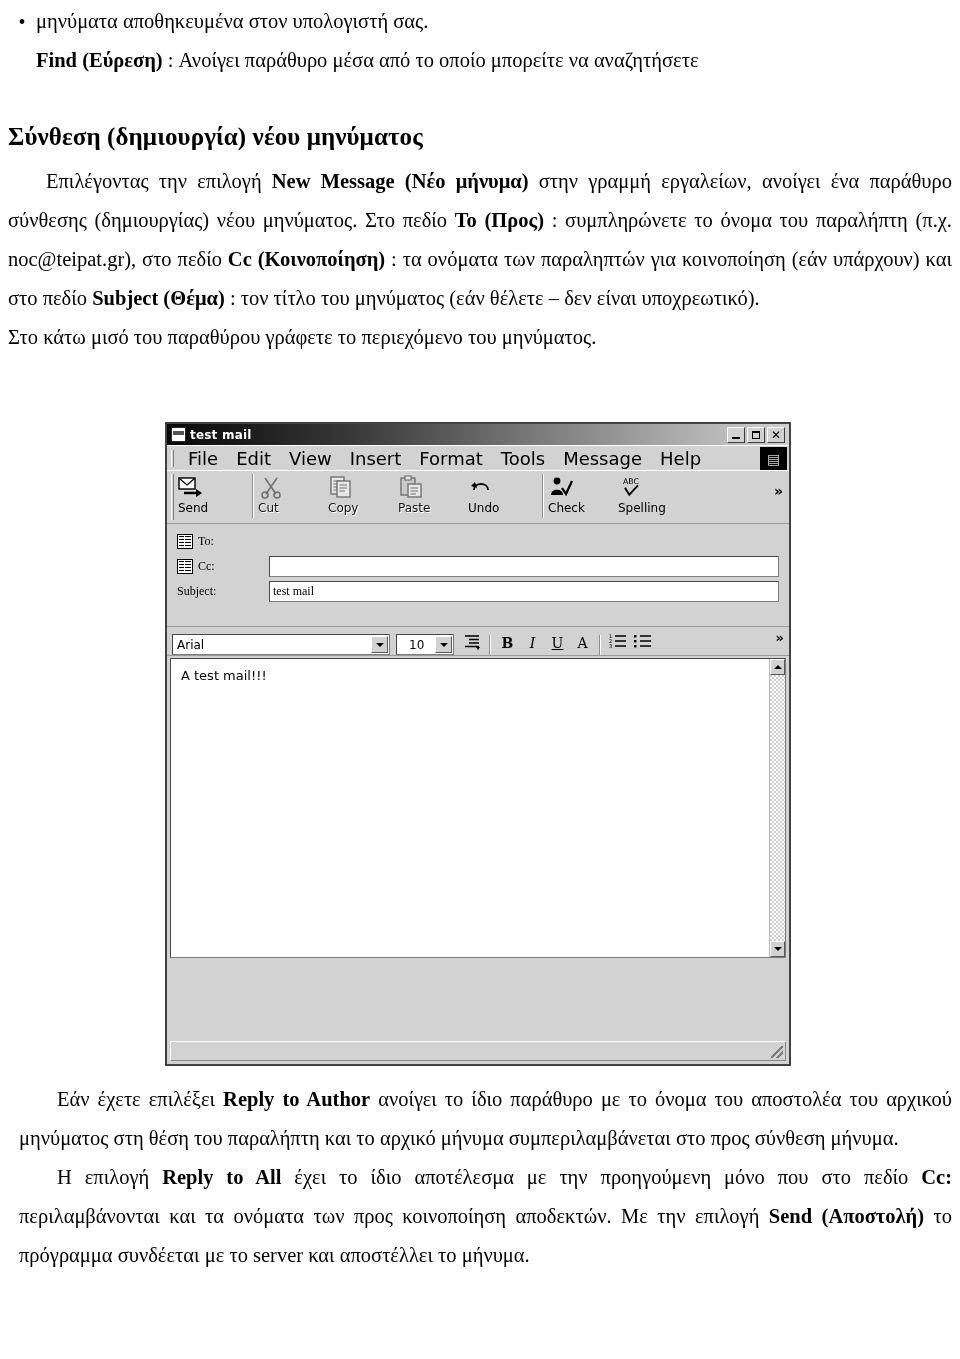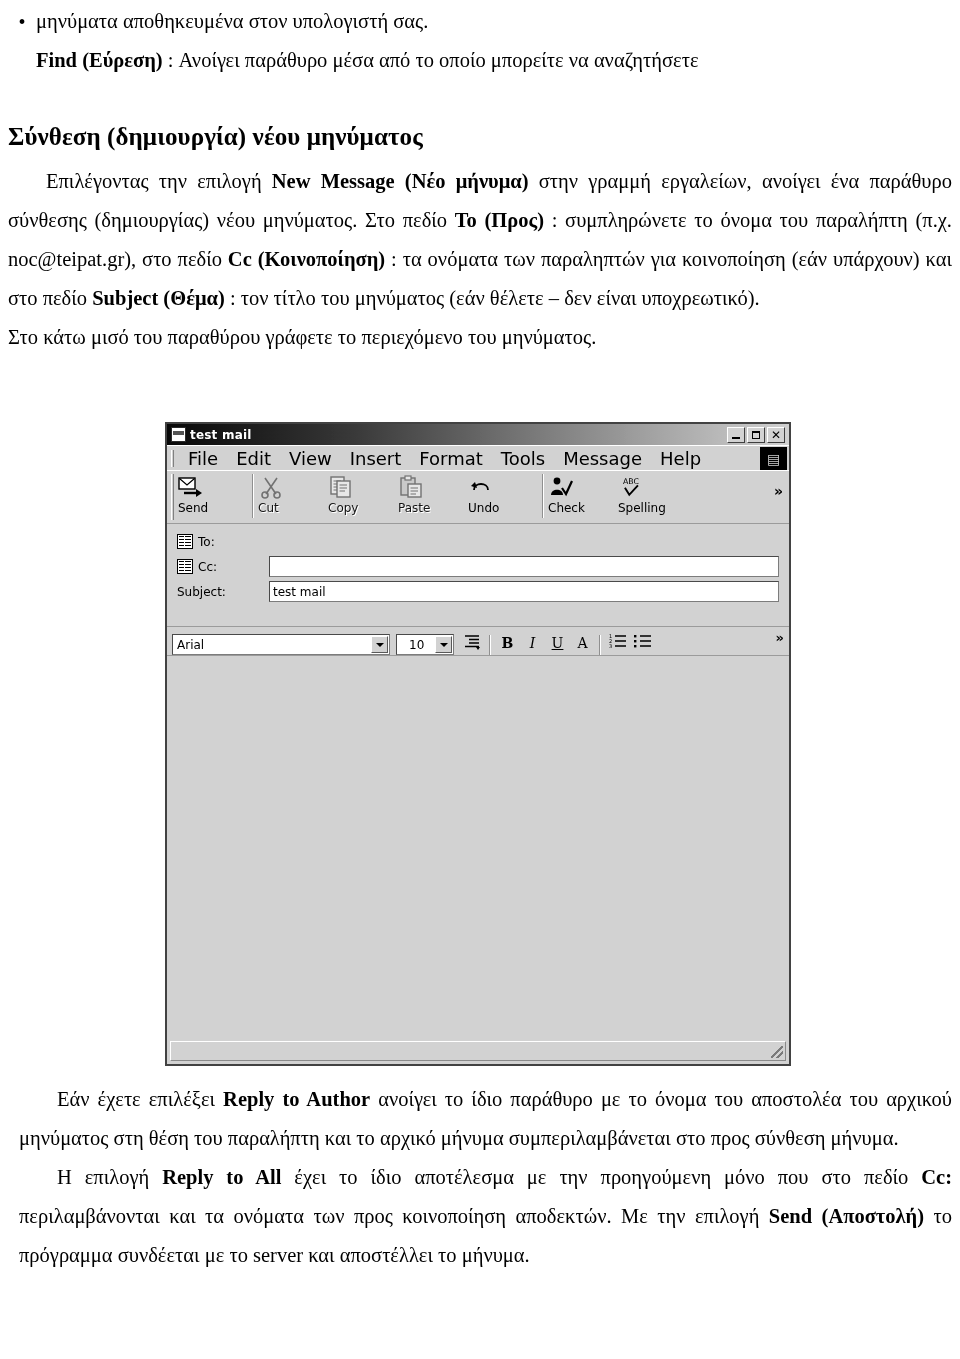--- a/index.html
+++ b/index.html
@@ -205,20 +205,21 @@
   .headers {
     background: #d4d0c8;
     padding: 6px 10px 7px 10px;
     border-bottom: 1px solid #9a9a9a;
   }
   .hdr-row {
     display: flex;
     align-items: center;
     height: 23px;
     margin-bottom: 2px;
+    font-family: Liberation Serif, serif;
   }
   .hdr-row:last-child { margin-bottom: 16px; }
   .hdr-label {
     width: 92px;
     flex: 0 0 92px;
     display: flex;
     align-items: center;
     font-size: 12px;
     color: #000;
   }
@@ -600,20 +601,31 @@
             <rect x="0" y="1" width="2.4" height="2.4" fill="#000"></rect>
             <rect x="0" y="6" width="2.4" height="2.4" fill="#000"></rect>
             <rect x="0" y="11" width="2.4" height="2.4" fill="#000"></rect>
           </svg>
         </span>
       </div>
 
       <div class="fb-chev">»</div>
     </div>
 
+    <div class="bodyarea">
+      <div class="body-text">A test mail!!!</div>
+      <div class="vscroll">
+        <div class="scroll-btn up">
+            <i></i>
+          </div>
+        <div class="scroll-btn down">
+            <i></i>
+          </div>
+      </div>
+    </div>
 
     <div class="statusbar">
       <div class="resize-grip"></div>
     </div>
 
   </div>
 
   <div style="position:absolute; left:19px; right:8px; top:1078px;">
     <p class="para indent"><span>Εάν έχετε επιλέξει </span><span class="bold">Reply to Author</span><span> ανοίγει το ίδιο παράθυρο με το όνομα του αποστολέα του αρχικού μηνύματος στη θέση του παραλήπτη και το αρχικό μήνυμα συμπεριλαμβάνεται στο προς σύνθεση μήνυμα.</span></p>
 

